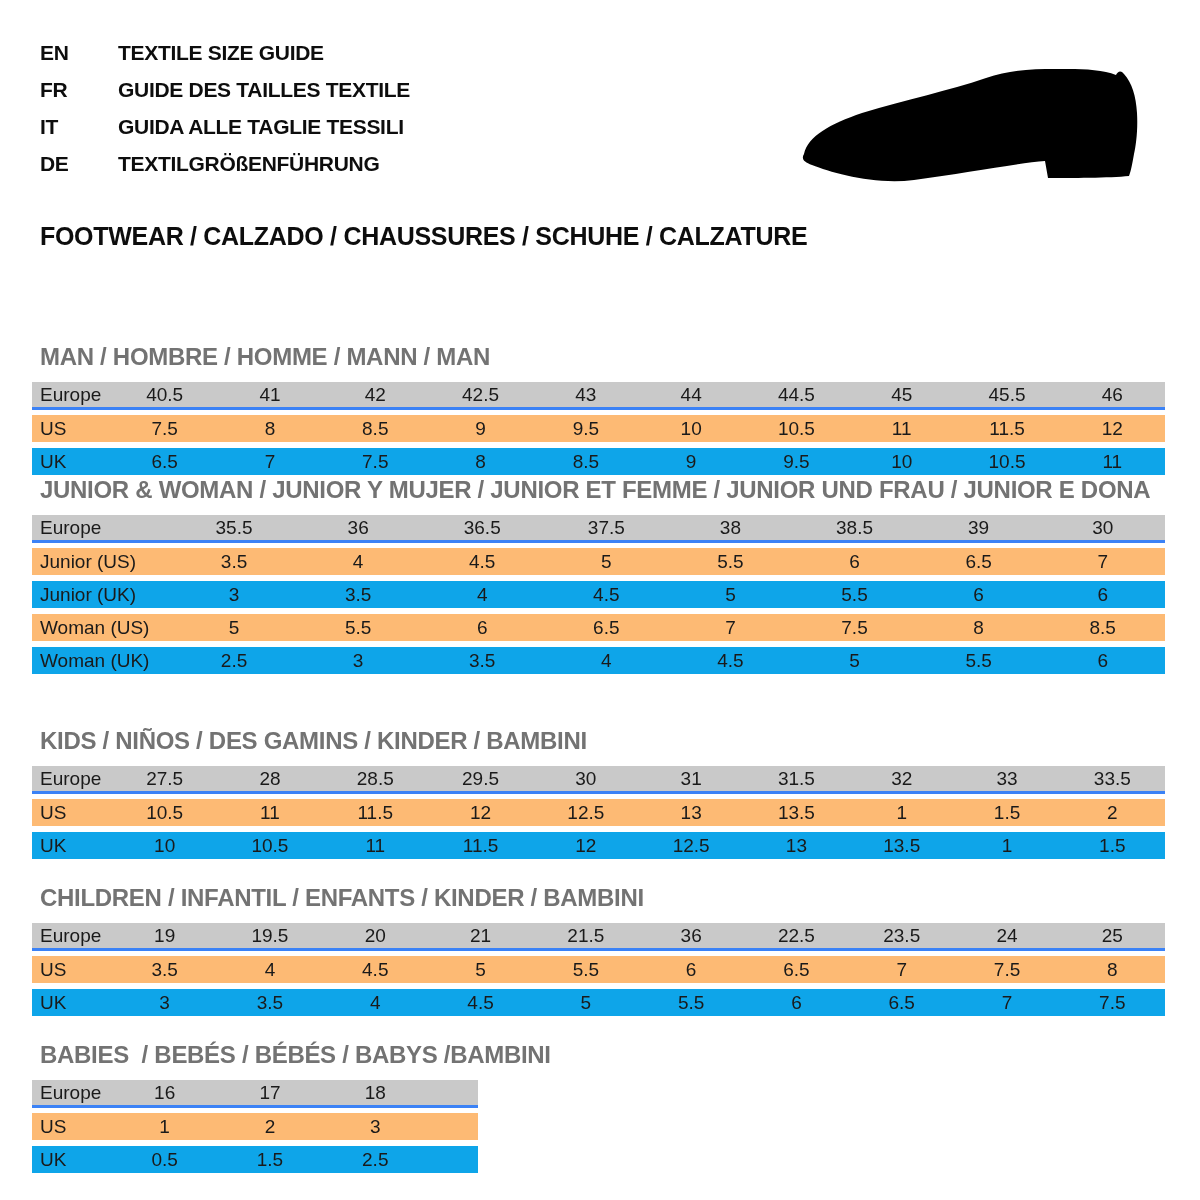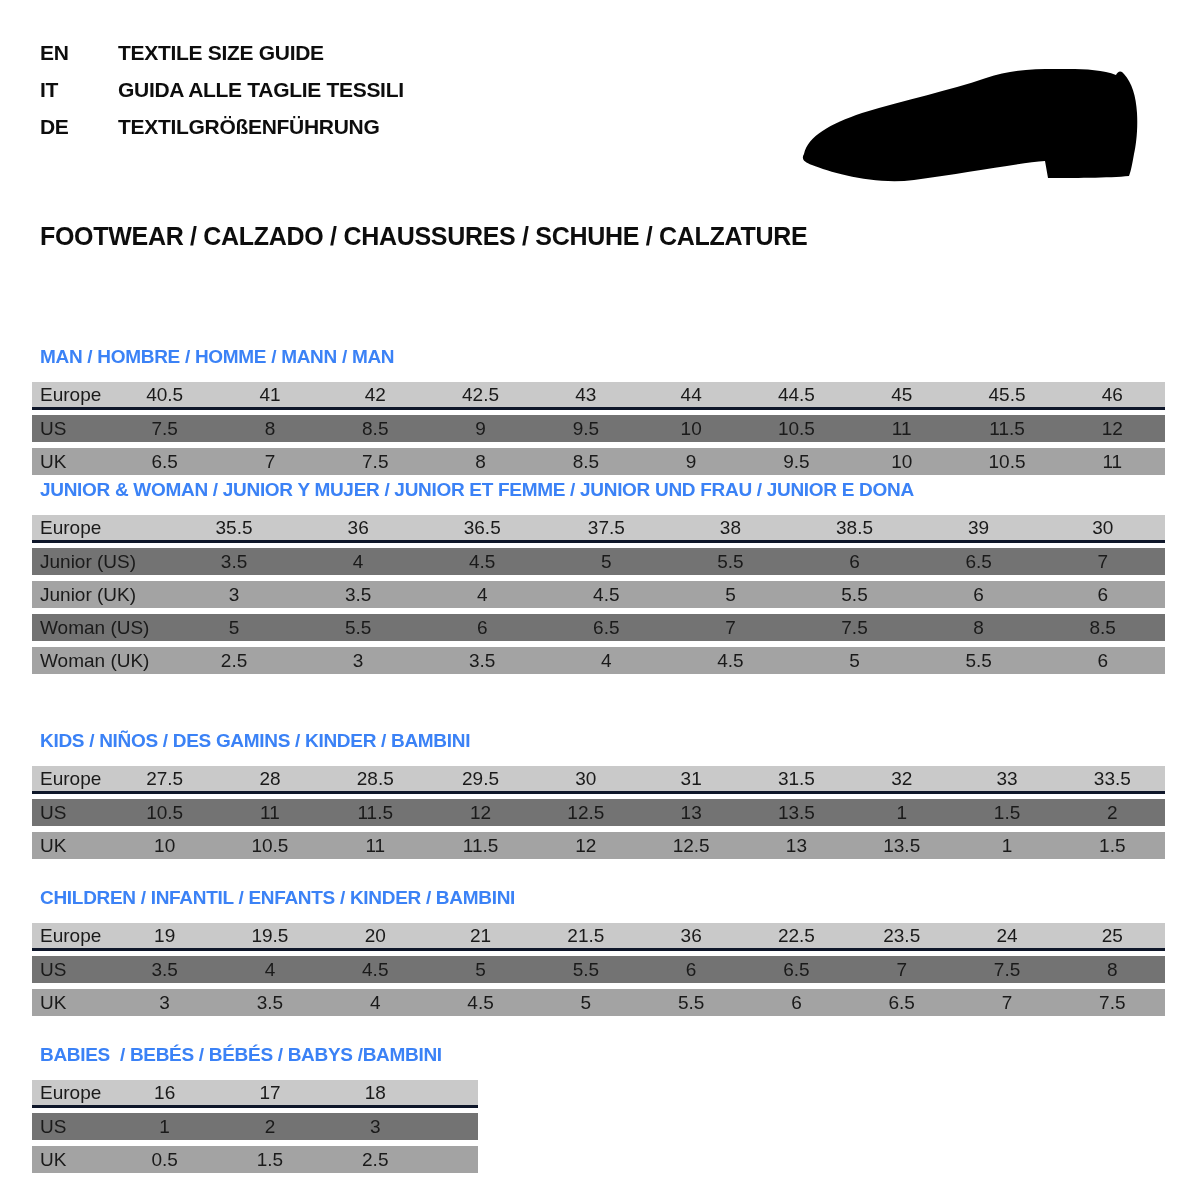--- a/index.html
+++ b/index.html
@@ -10,42 +10,46 @@
   
   .lang-block{position:absolute;top:34px;left:40px;}
   .lang-row{display:flex;line-height:37px;font-size:21px;font-weight:bold;letter-spacing:-0.3px;color:#0d0d0d;}
   .lang-code{width:78px;}
   
   .footwear-title{position:absolute;top:222px;left:40px;font-size:25px;font-weight:bold;letter-spacing:-0.3px;color:#0d0d0d;white-space:pre;text-align:center;}
   
   .shoe{position:absolute;top:50px;left:780px;width:420px;height:180px;}
   
   .size-section{position:absolute;left:32px;}
-  .section-title{margin:0 0 13px 8px;font-size:19px;line-height:25px;font-weight:bold;letter-spacing:-0.3px;color:#3b82f6;white-space:pre;}
+  .section-title{margin:0 0 13px 8px;font-size:24px;line-height:25px;font-weight:bold;letter-spacing:-0.3px;color:#737373;white-space:pre;}
   .size-table{width:1133px;}
   .size-table.babies-width{width:446px;}
   .trow{display:flex;align-items:center;height:27px;margin-bottom:6px;font-size:19px;}
-  .trow.head{background:#c9c9c9;height:25px;border-bottom:3px solid #0f172a;margin-bottom:5px;}
-  .trow.alt{background:#a3a3a3;}
-  .trow.plain{background:#737373;}
+  .trow.head{background:#c9c9c9;height:25px;border-bottom:3px solid #3b82f6;margin-bottom:5px;}
+  .trow.alt{background:#0ea5e9;}
+  .trow.plain{background:#fdba74;}
   .cell{display:block;}
   .cell.label{width:80px;padding-left:8px;box-sizing:border-box;}
   .cell.value{width:105.3px;text-align:center;}
   .junior-cols .cell.label{width:140px;}
   .junior-cols .cell.value{width:124.1px;}
 </style>
 </head>
 <body>
 
 <div class="page">
 
   <div class="lang-block">
     <div class="lang-row">
       <span class="lang-code">EN</span>
       <span class="lang-label">TEXTILE SIZE GUIDE</span>
+    </div>
+    <div class="lang-row">
+      <span class="lang-code">FR</span>
+      <span class="lang-label">GUIDE DES TAILLES TEXTILE</span>
     </div>
     <div class="lang-row">
       <span class="lang-code">IT</span>
       <span class="lang-label">GUIDA ALLE TAGLIE TESSILI</span>
     </div>
     <div class="lang-row">
       <span class="lang-code">DE</span>
       <span class="lang-label">TEXTILGRÖßENFÜHRUNG</span>
     </div>
   </div>

